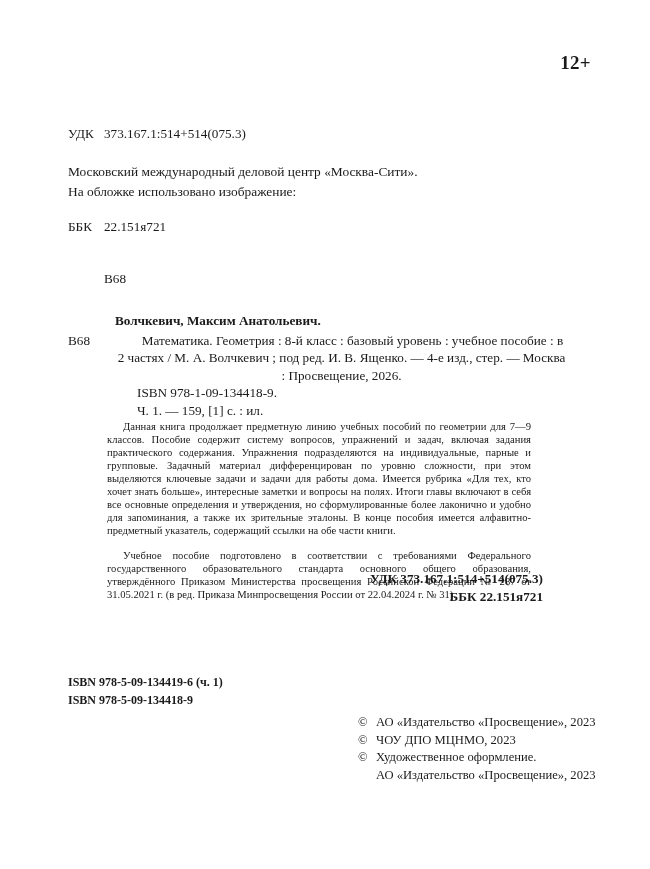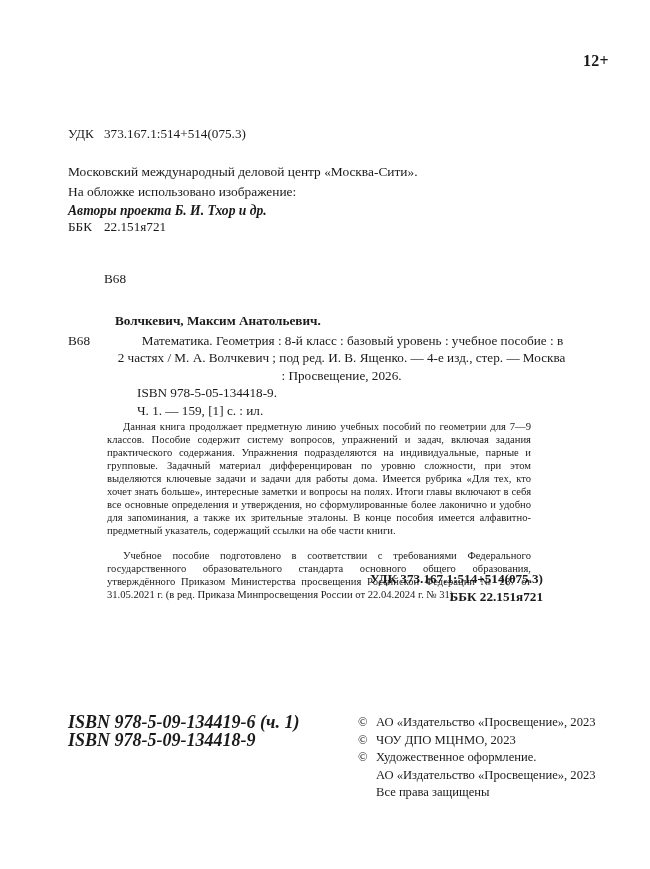--- a/index.html
+++ b/index.html
@@ -38,23 +38,23 @@
     display: inline-block;
     width: 36px;
     margin-top: 40px;
   }
   .b68-row {
     padding-left: 36px;
   }
 
   .age-rating {
     position: absolute;
-    right: 41px;
+    right: 59px;
     top: 52px;
-    font-size: 16px;
+    font-size: 19px;
     font-weight: bold;
     letter-spacing: 0.3px;
   }
 
   
   .cover-credit {
     position: absolute;
     left: 68px;
     top: 162px;
     font-size: 13.4px;
@@ -138,25 +138,24 @@
   }
   .classification-repeat .row {
     display: block;
     white-space: pre;
   }
 
   
   .footer-isbn {
     position: absolute;
     left: 68px;
-    top: 714px;
-    font-size: 18px;
-    line-height: 17.5px;
-    font-weight: bold;
-    font-style: italic;
+    top: 674px;
+    font-size: 12px;
+    line-height: 17.5px;
+    font-weight: bold;
   }
   .footer-isbn .row {
     display: block;
     white-space: nowrap;
   }
 
   .copyright {
     position: absolute;
     left: 358px;
     top: 714px;
@@ -185,28 +184,27 @@
     <span class="row"><span class="bbk-label">ББК</span><span>22.151я721</span></span>
     <span class="row b68-row">В68</span>
   </div>
 
   <div class="age-rating">12+</div>
 
   <div class="cover-credit">
     <span class="line">Московский международный деловой центр «Москва-Сити».</span>
     <span class="line">На обложке использовано изображение:</span>
   </div>
-  <div class="authors-line">Авторы проекта Б. И. Тхор и др.</div>
 
   <div class="biblio">
     <div class="biblio-author">Волчкевич, Максим Анатольевич.</div>
     <div class="biblio-body">
       <span class="shelf-mark">В68</span>
       <div class="biblio-title">Математика. Геометрия : 8-й класс : базовый уровень : учебное пособие : в 2 частях / М. А. Волчкевич ; под ред. И. В. Ященко. — 4-е изд., стер. — Москва : Просвещение, 2026.</div>
-      <div class="biblio-isbn">ISBN 978-5-05-134418-9.</div>
+      <div class="biblio-isbn">ISBN 978-1-09-134418-9.</div>
       <div class="biblio-isbn">Ч. 1. — 159, [1] с. : ил.</div>
     </div>
   </div>
 
   <div class="annotation">
     <p>Данная книга продолжает предметную линию учебных пособий по геометрии для 7—9 классов. Пособие содержит систему вопросов, упражнений и задач, включая задания практического содержания. Упражнения подразделяются на индивидуальные, парные и групповые. Задачный материал дифференцирован по уровню сложности, при этом выделяются ключевые задачи и задачи для работы дома. Имеется рубрика «Для тех, кто хочет знать больше», интересные заметки и вопросы на полях. Итоги главы включают в себя все основные определения и утверждения, но сформулированные более лаконично и удобно для запоминания, а также их зрительные эталоны. В конце пособия имеется алфавитно-предметный указатель, содержащий ссылки на обе части книги.</p>
     <p>Учебное пособие подготовлено в соответствии с требованиями Федерального государственного образовательного стандарта основного общего образования, утверждённого Приказом Министерства просвещения Российской Федерации № 287 от 31.05.2021 г. (в ред. Приказа Минпросвещения России от 22.04.2024 г. № 31).</p>
   </div>
 
   <div class="classification-repeat">
@@ -217,16 +215,15 @@
   <div class="footer-isbn">
     <span class="row">ISBN 978-5-09-134419-6 (ч. 1)</span>
     <span class="row">ISBN 978-5-09-134418-9</span>
   </div>
 
   <div class="copyright">
     <span class="row"><span class="mark">©</span><span>АО «Издательство «Просвещение», 2023</span></span>
     <span class="row"><span class="mark">©</span><span>ЧОУ ДПО МЦНМО, 2023</span></span>
     <span class="row"><span class="mark">©</span><span>Художественное оформление.</span></span>
     <span class="row"><span class="mark"></span><span>АО «Издательство «Просвещение», 2023</span></span>
-    <span class="row"><span class="mark"></span><span>Все права защищены</span></span>
   </div>
 
 </div>
 
 </body></html>

